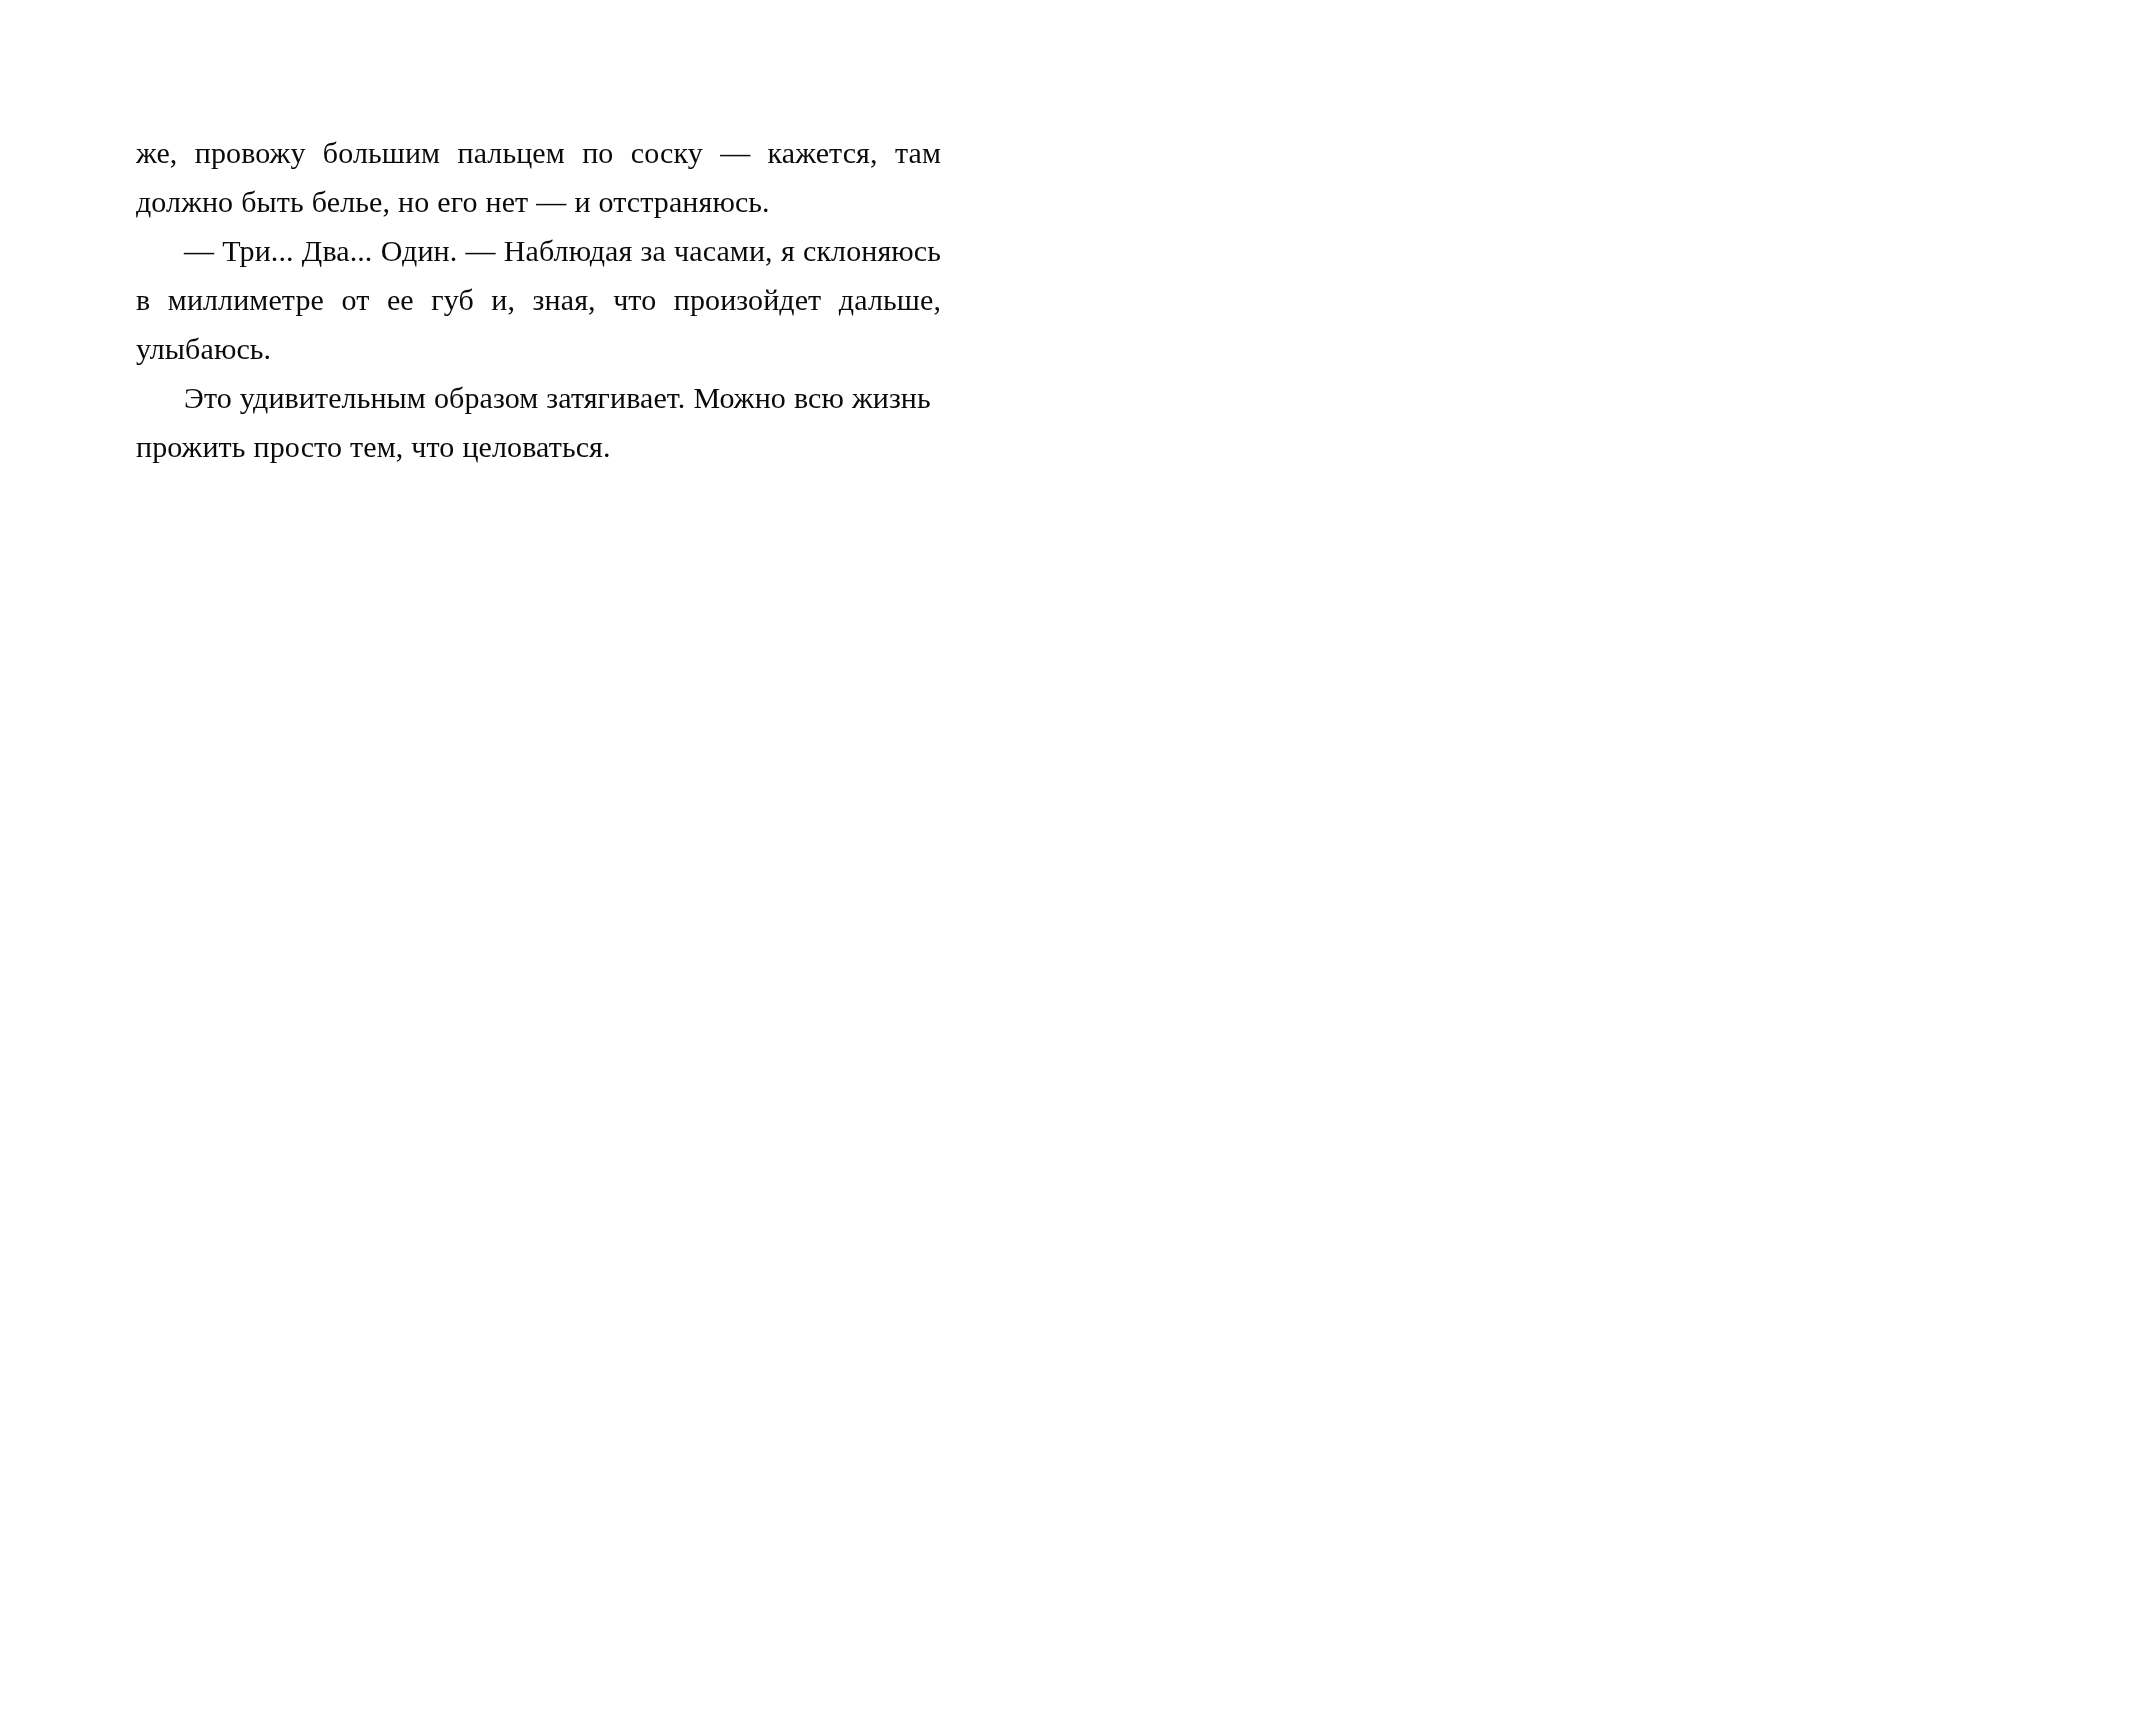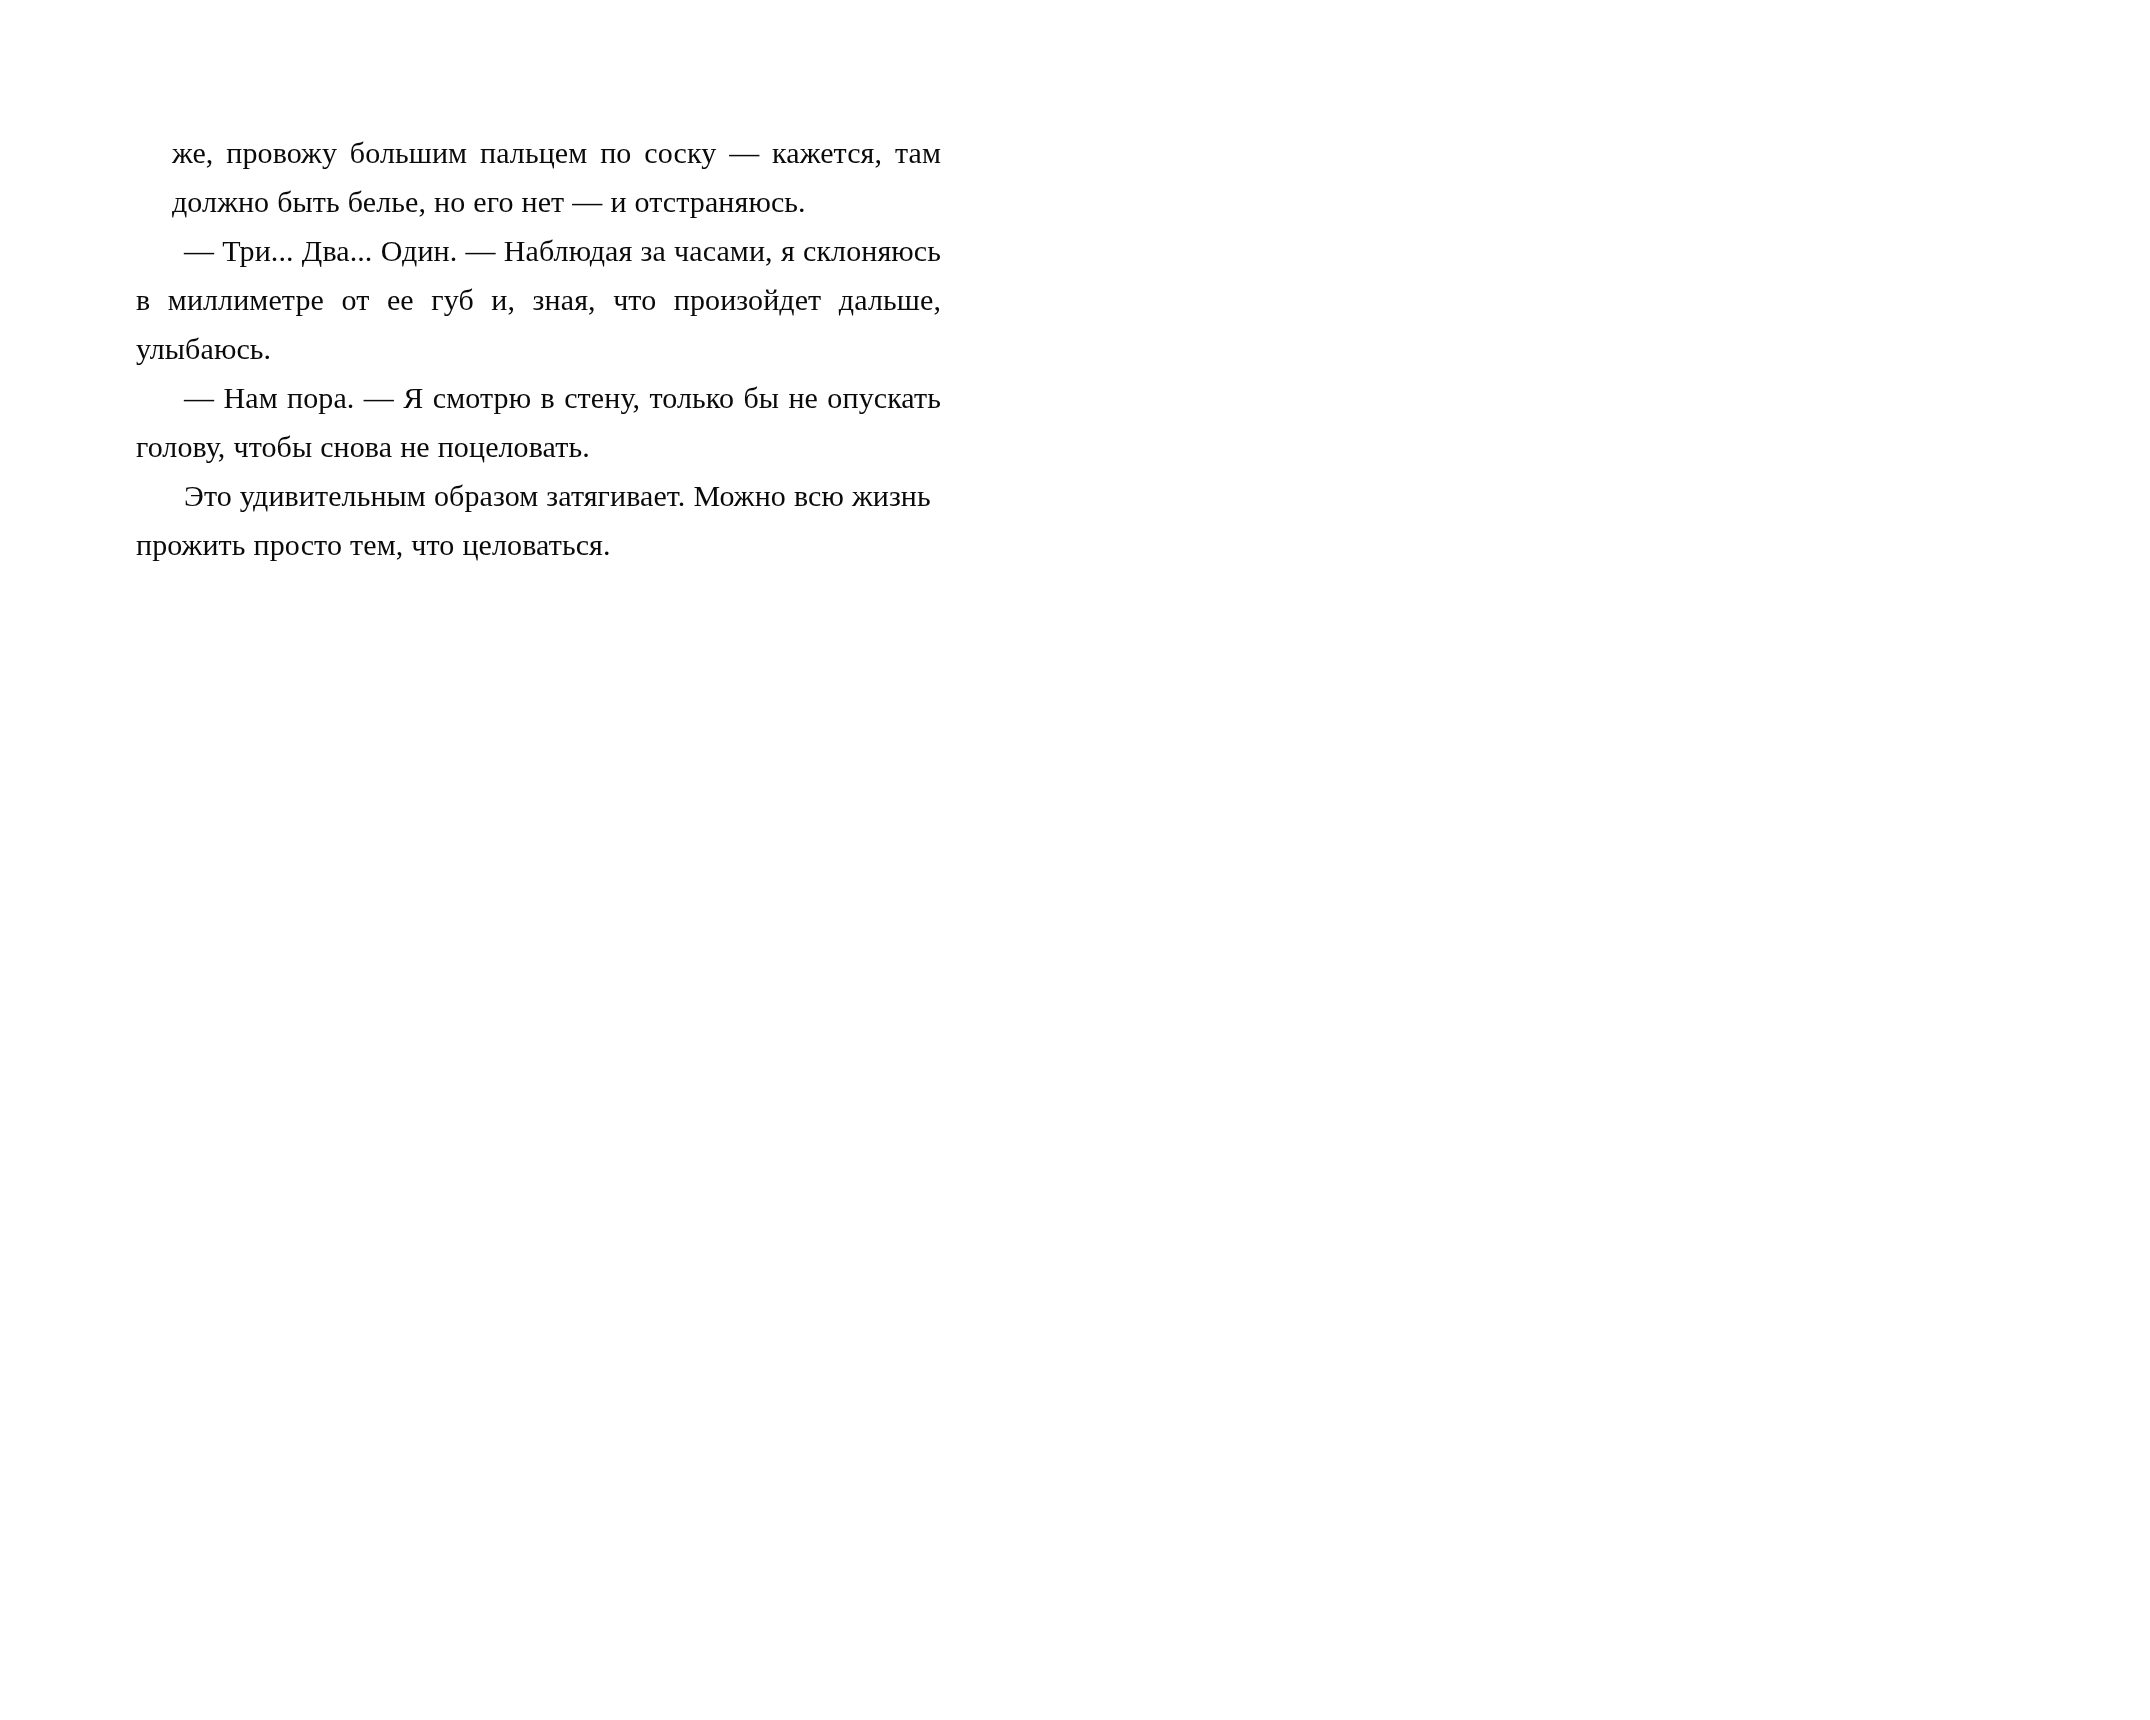--- a/index.html
+++ b/index.html
@@ -47,33 +47,32 @@
   .textblock-left {
     left: 136px;
     top: 128px;
     width: 805px;
   }
 
   .textblock p {
     margin: 0;
     text-indent: 48px;
   }
-  .textblock p.noindent { text-indent: 0; margin-left: 36px; }
+  .textblock p.noindent { text-indent: 0; }
   .textblock p:last-child { text-align: left; }
 </style>
 </head>
 <body>
 
 <div class="spread">
 
   <div class="page page-left">
     <div class="textblock textblock-left">
         <p class="noindent"><span>же, провожу большим пальцем по соску — кажется, там должно быть белье, но его нет — и отстраняюсь.</span></p>
         <p><span>— Три... Два... Один. — Наблюдая за часами, я склоняюсь в миллиметре от ее губ и, зная, что произойдет дальше, улыбаюсь.</span></p>
-        <p><span>— Нам пора. — Я смотрю в стену, только бы не опускать голову, чтобы снова не поцеловать.</span></p>
         <p><span>Это удивительным образом затягивает. Можно всю жизнь прожить просто тем, что целоваться.</span></p>
       </div>
   </div>
 
   <div class="page page-right">
 
     
 
     
 

